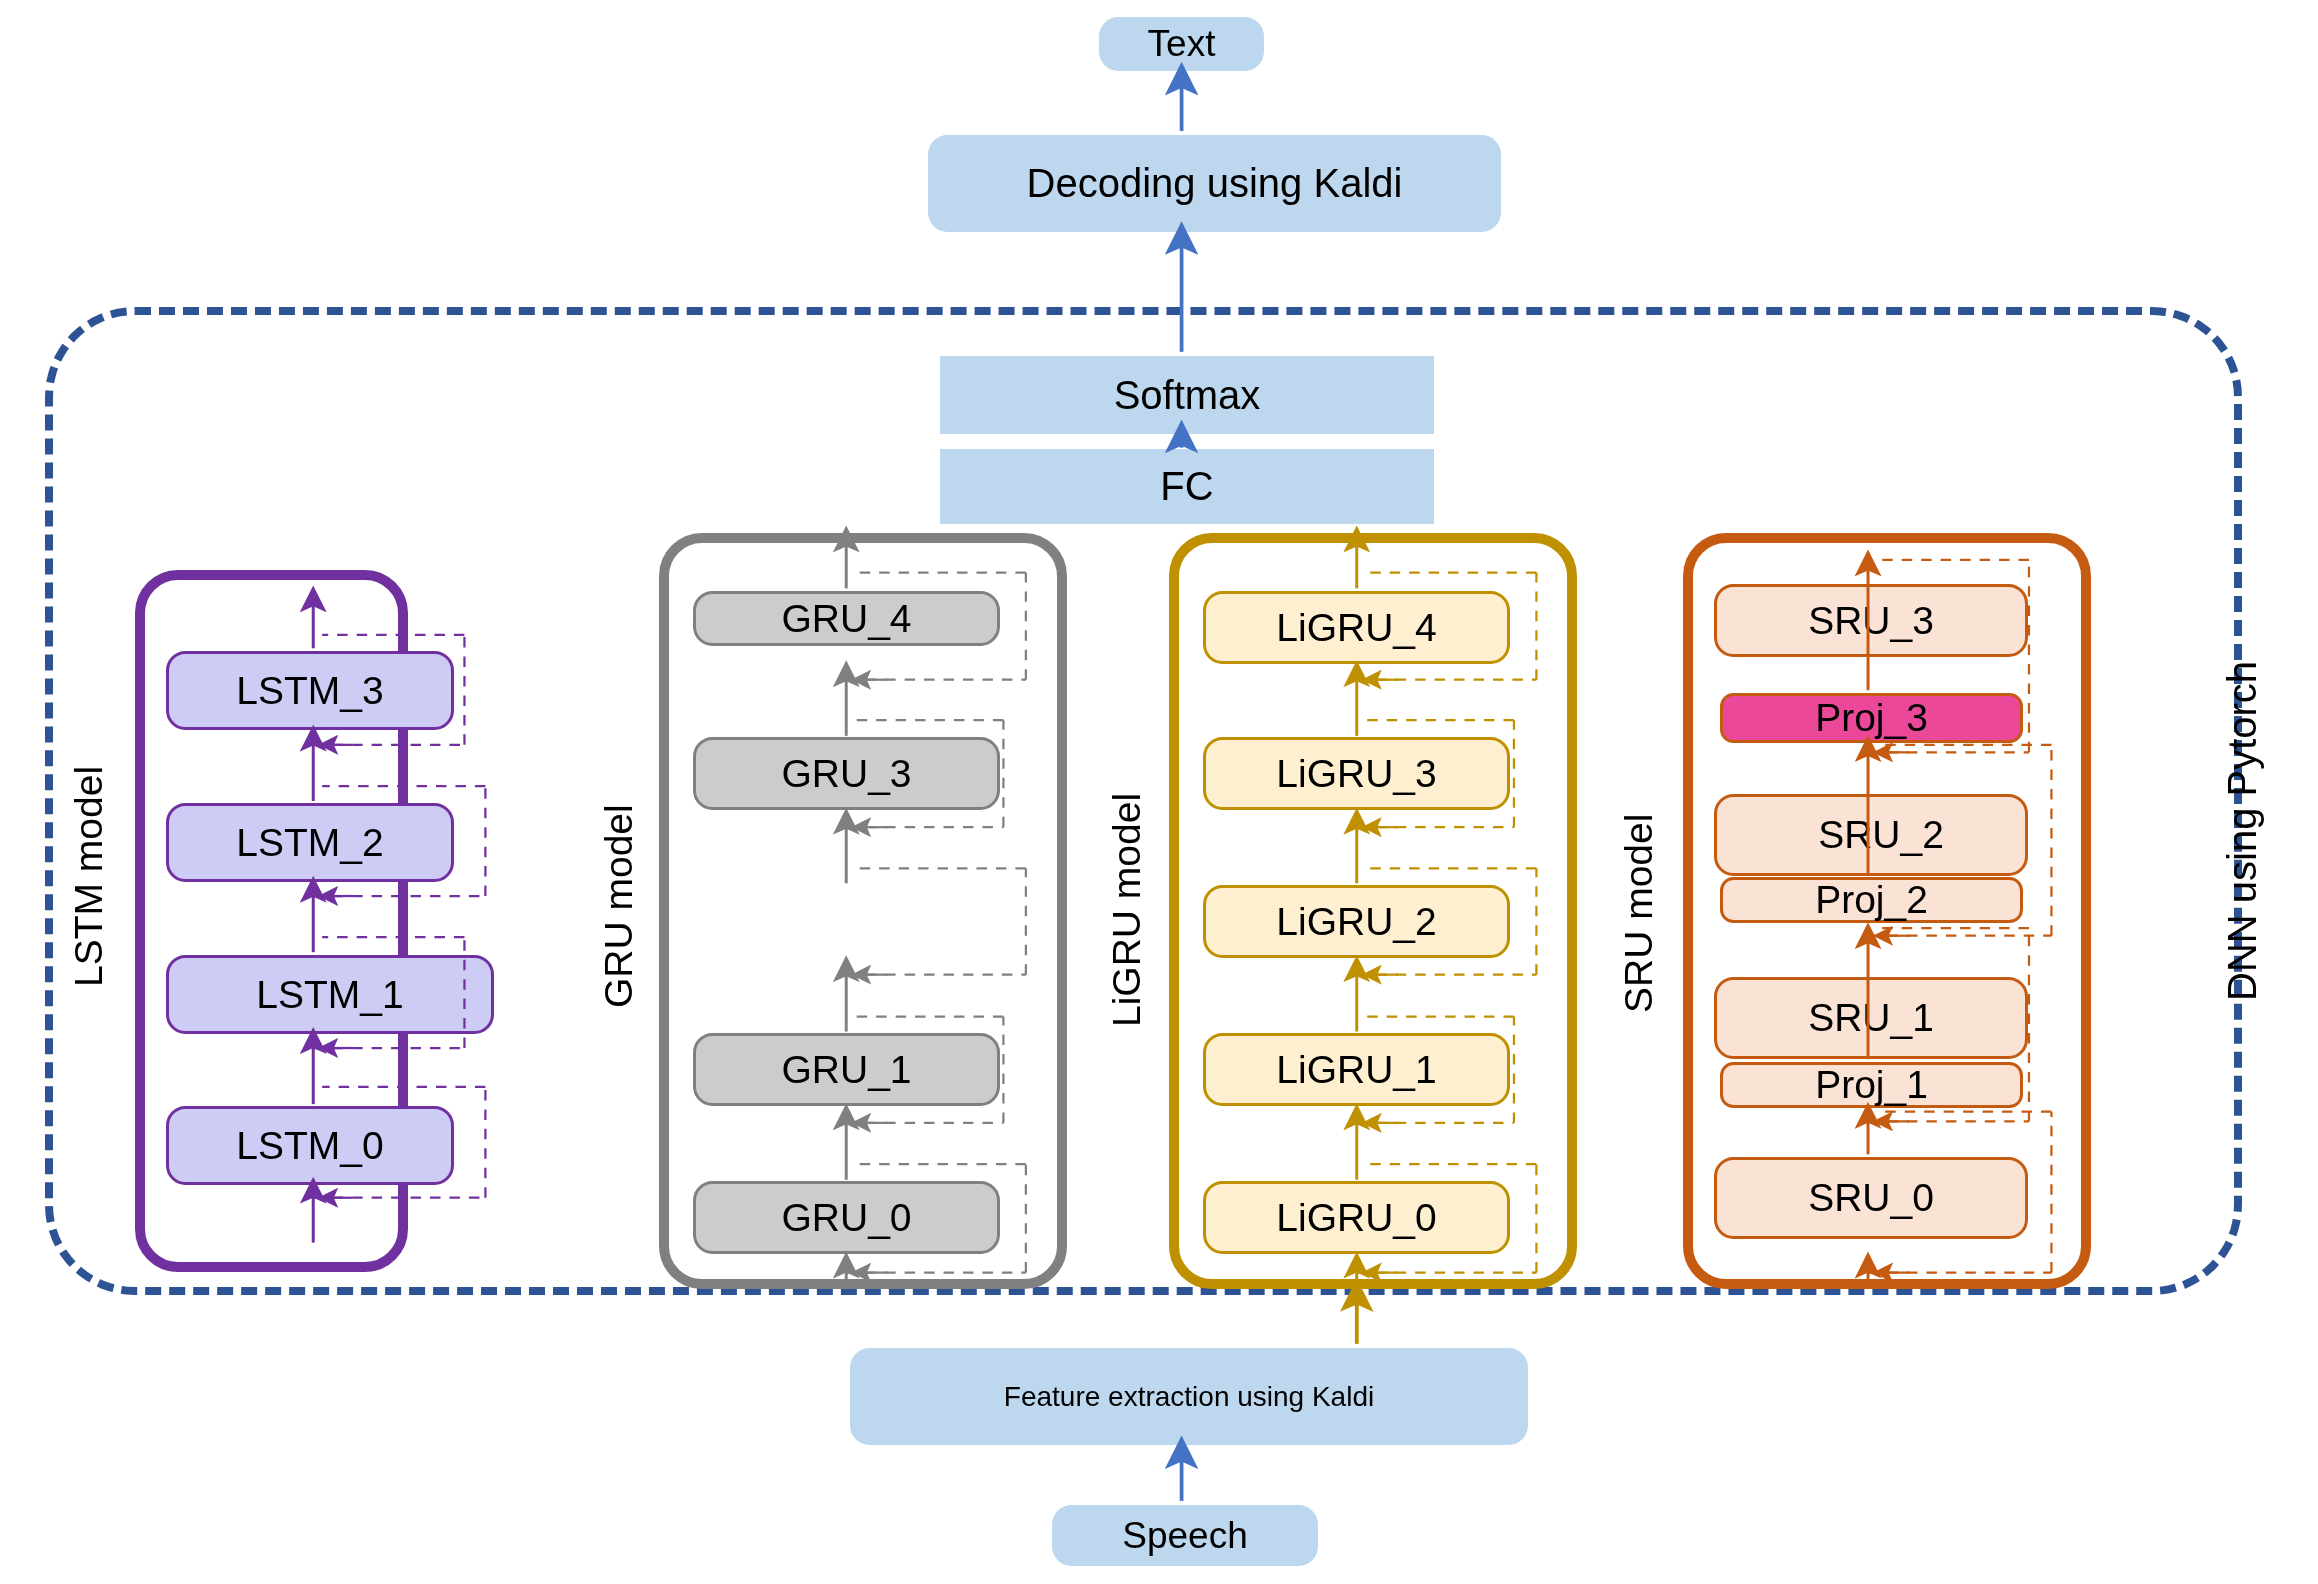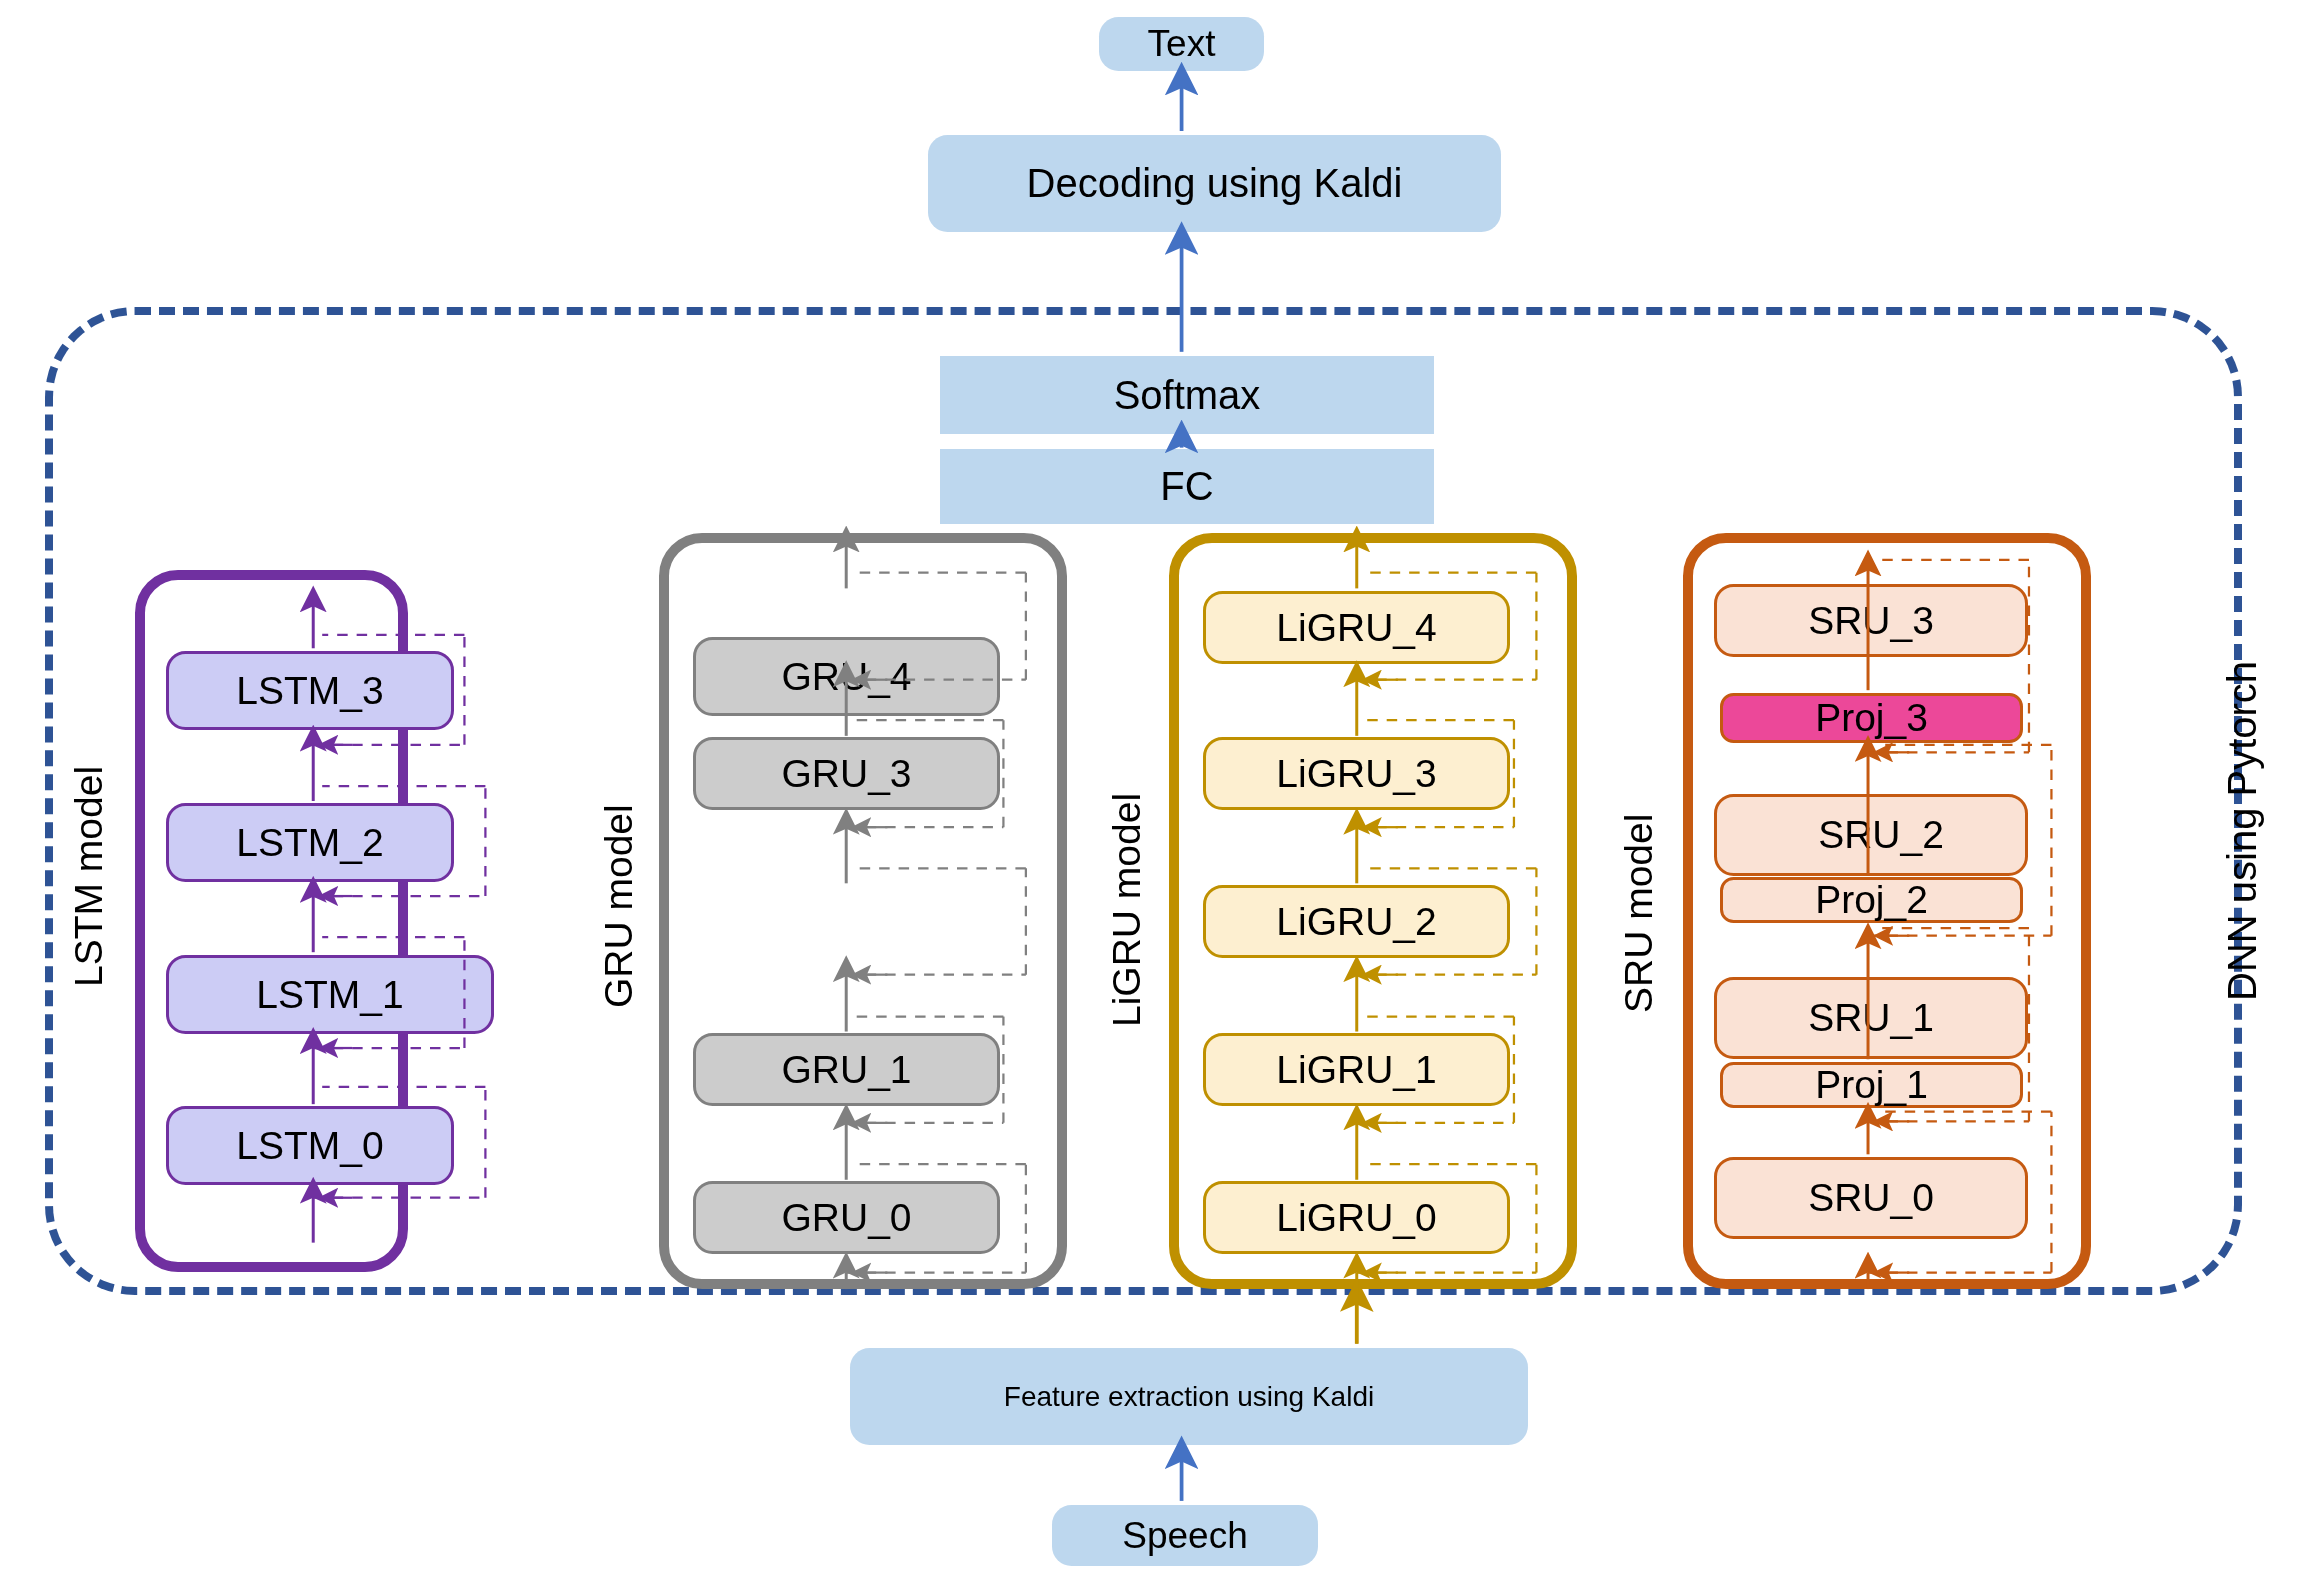--- a/index.html
+++ b/index.html
@@ -85,21 +85,21 @@
   <div class="abs model-col" style="left:135px;top:570px;width:273px;height:702px;border-width:10.5px;border-color:#7030A0;"></div>
 
   <div class="abs cell big" style="left:166px;top:651px;width:288px;height:79px;background:#CCCCF5;border-color:#7030A0;">LSTM_3</div>
   <div class="abs cell big" style="left:166px;top:803px;width:288px;height:79px;background:#CCCCF5;border-color:#7030A0;">LSTM_2</div>
   <div class="abs cell big" style="left:166px;top:955px;width:328px;height:79px;background:#CCCCF5;border-color:#7030A0;">LSTM_1</div>
   <div class="abs cell big" style="left:166px;top:1106px;width:288px;height:79px;background:#CCCCF5;border-color:#7030A0;">LSTM_0</div>
 
   <div class="abs model-label" style="left:591px;top:749px;width:55px;height:314px;">GRU model</div>
   <div class="abs model-col" style="left:659px;top:533px;width:408px;height:756px;border-width:10.5px;border-color:#808080;"></div>
 
-  <div class="abs cell big" style="left:693px;top:591px;width:307px;height:79px;background:#CCCCCC;border-color:#808080;margin-top:46px;">GRU_4</div>
+  <div class="abs cell big" style="left:693px;top:591px;width:307px;height:55px;background:#CCCCCC;border-color:#808080;">GRU_4</div>
   <div class="abs cell big" style="left:693px;top:737px;width:307px;height:73px;background:#CCCCCC;border-color:#808080;">GRU_3</div>
   <div class="abs cell big" style="left:693px;top:1033px;width:307px;height:73px;background:#CCCCCC;border-color:#808080;">GRU_1</div>
   <div class="abs cell big" style="left:693px;top:1181px;width:307px;height:73px;background:#CCCCCC;border-color:#808080;">GRU_0</div>
 
   <div class="abs model-label" style="left:1099px;top:741px;width:55px;height:337px;">LiGRU model</div>
   <div class="abs model-col" style="left:1169px;top:533px;width:408px;height:756px;border-width:10.5px;border-color:#BF9000;"></div>
 
   <div class="abs cell big" style="left:1203px;top:591px;width:307px;height:73px;background:#FDEFD0;border-color:#BF9000;">LiGRU_4</div>
   <div class="abs cell big" style="left:1203px;top:737px;width:307px;height:73px;background:#FDEFD0;border-color:#BF9000;">LiGRU_3</div>
   <div class="abs cell big" style="left:1203px;top:885px;width:307px;height:73px;background:#FDEFD0;border-color:#BF9000;">LiGRU_2</div>

